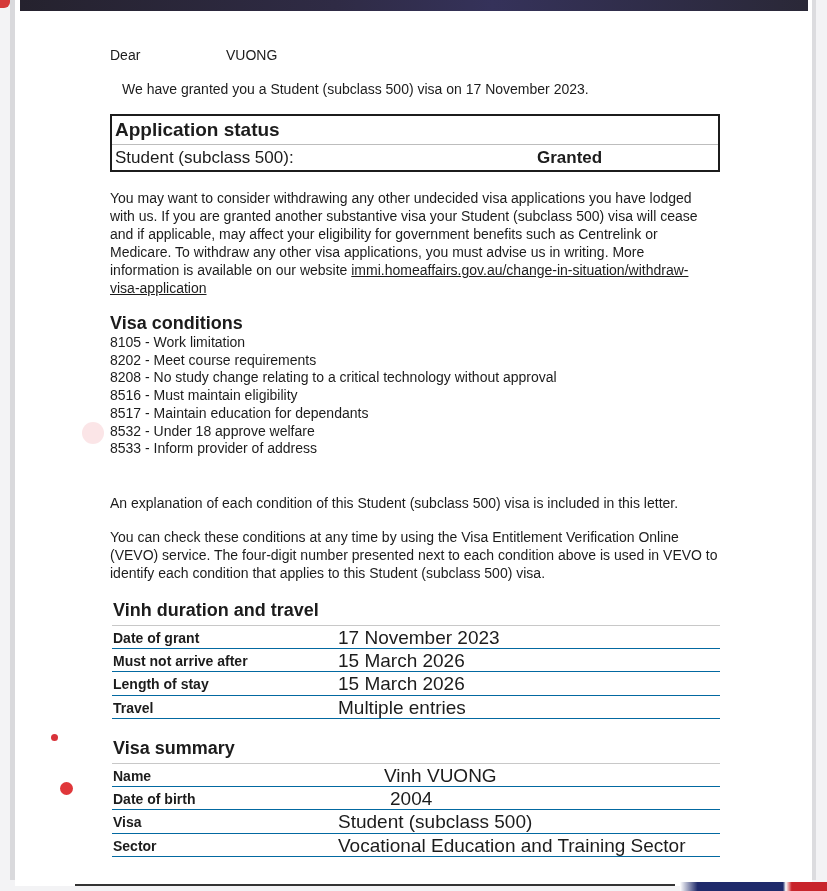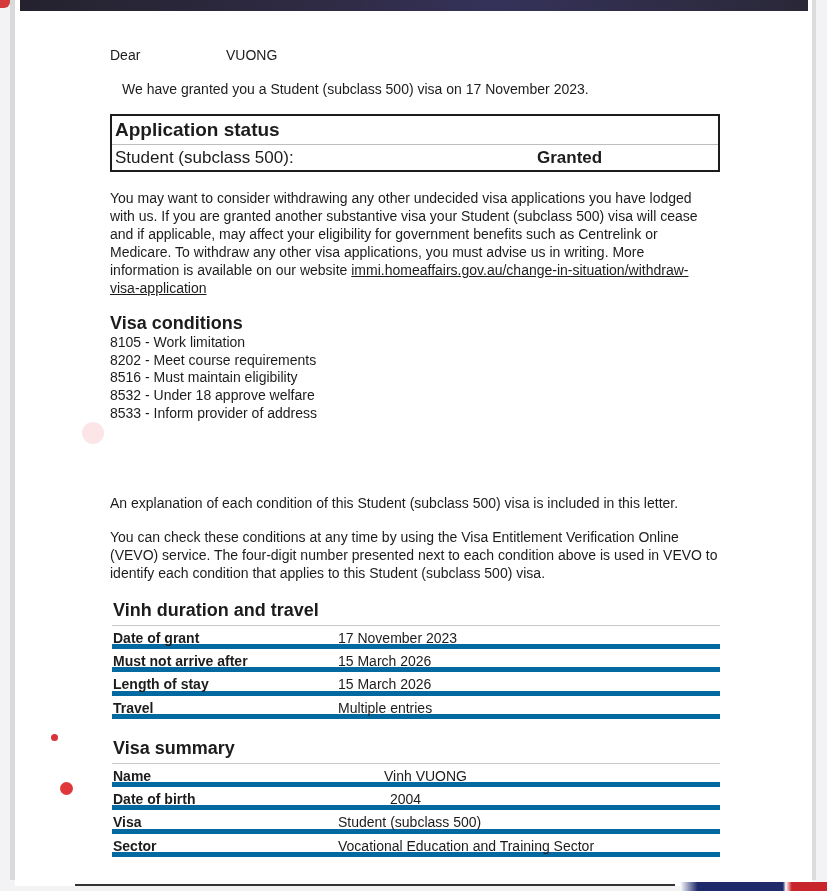--- a/index.html
+++ b/index.html
@@ -45,23 +45,23 @@
   .conditions li { line-height: 17.7px; white-space: nowrap; }
 
   .explanation { position: absolute; top: 494px; left: 0; white-space: nowrap; }
   .vevo-para { position: absolute; top: 528px; left: 0; width: 610px; line-height: 18px; }
 
   .kv-section { position: absolute; left: 2px; width: 608px; }
   .kv-section.duration { top: 599px; }
   .kv-section.summary { top: 737px; }
   .kv-section .section-heading { margin-left: 1px; margin-bottom: 4px; }
   .kv-table { width: 608px; border-top: 1px solid #c8c8c8; }
-  .kv-row { position: relative; height: 23.2px; border-bottom: 5px solid #0369a1; }
+  .kv-row { position: relative; height: 23.2px; border-bottom: 1px solid #0369a1; }
   .kv-row .k { position: absolute; left: 1px; top: 3px; font-weight: bold; font-size: 14px; }
-  .kv-row .v { position: absolute; left: 226px; top: 3px; font-size: 14px; }
+  .kv-row .v { position: absolute; left: 226px; top: 3px; font-size: 19px; }
   .summary .kv-row.name-row .v { left: 272px; }
   .summary .kv-row.dob-row .v { left: 278px; }
 </style>
 </head>
 <body>
 
 <div class="left-edge"></div>
 <div class="right-edge"></div>
 <div class="corner-flag"></div>
 
@@ -88,21 +88,23 @@
     <div class="value">Granted</div>
   </div>
 
   <p class="withdraw-para"><span>You may want to consider withdrawing any other undecided visa applications you have lodged with us. If you are granted another substantive visa your Student (subclass 500) visa will cease and if applicable, may affect your eligibility for government benefits such as Centrelink or Medicare. To withdraw any other visa applications, you must advise us in writing. More information is available on our website </span><a class="link">immi.homeaffairs.gov.au/change-in-situation/withdraw-visa-application</a></p>
 
   <div class="conditions">
     <div class="section-heading">Visa conditions</div>
     <ul>
       <li>8105 - Work limitation</li>
       <li>8202 - Meet course requirements</li>
+      <li>8208 - No study change relating to a critical technology without approval</li>
       <li>8516 - Must maintain eligibility</li>
+      <li>8517 - Maintain education for dependants</li>
       <li>8532 - Under 18 approve welfare</li>
       <li>8533 - Inform provider of address</li>
     </ul>
   </div>
 
   <p class="explanation">An explanation of each condition of this Student (subclass 500) visa is included in this letter.</p>
   <p class="vevo-para">You can check these conditions at any time by using the Visa Entitlement Verification Online (VEVO) service. The four-digit number presented next to each condition above is used in VEVO to identify each condition that applies to this Student (subclass 500) visa.</p>
 
   <div class="kv-section duration">
     <div class="section-heading">Vinh duration and travel</div>

